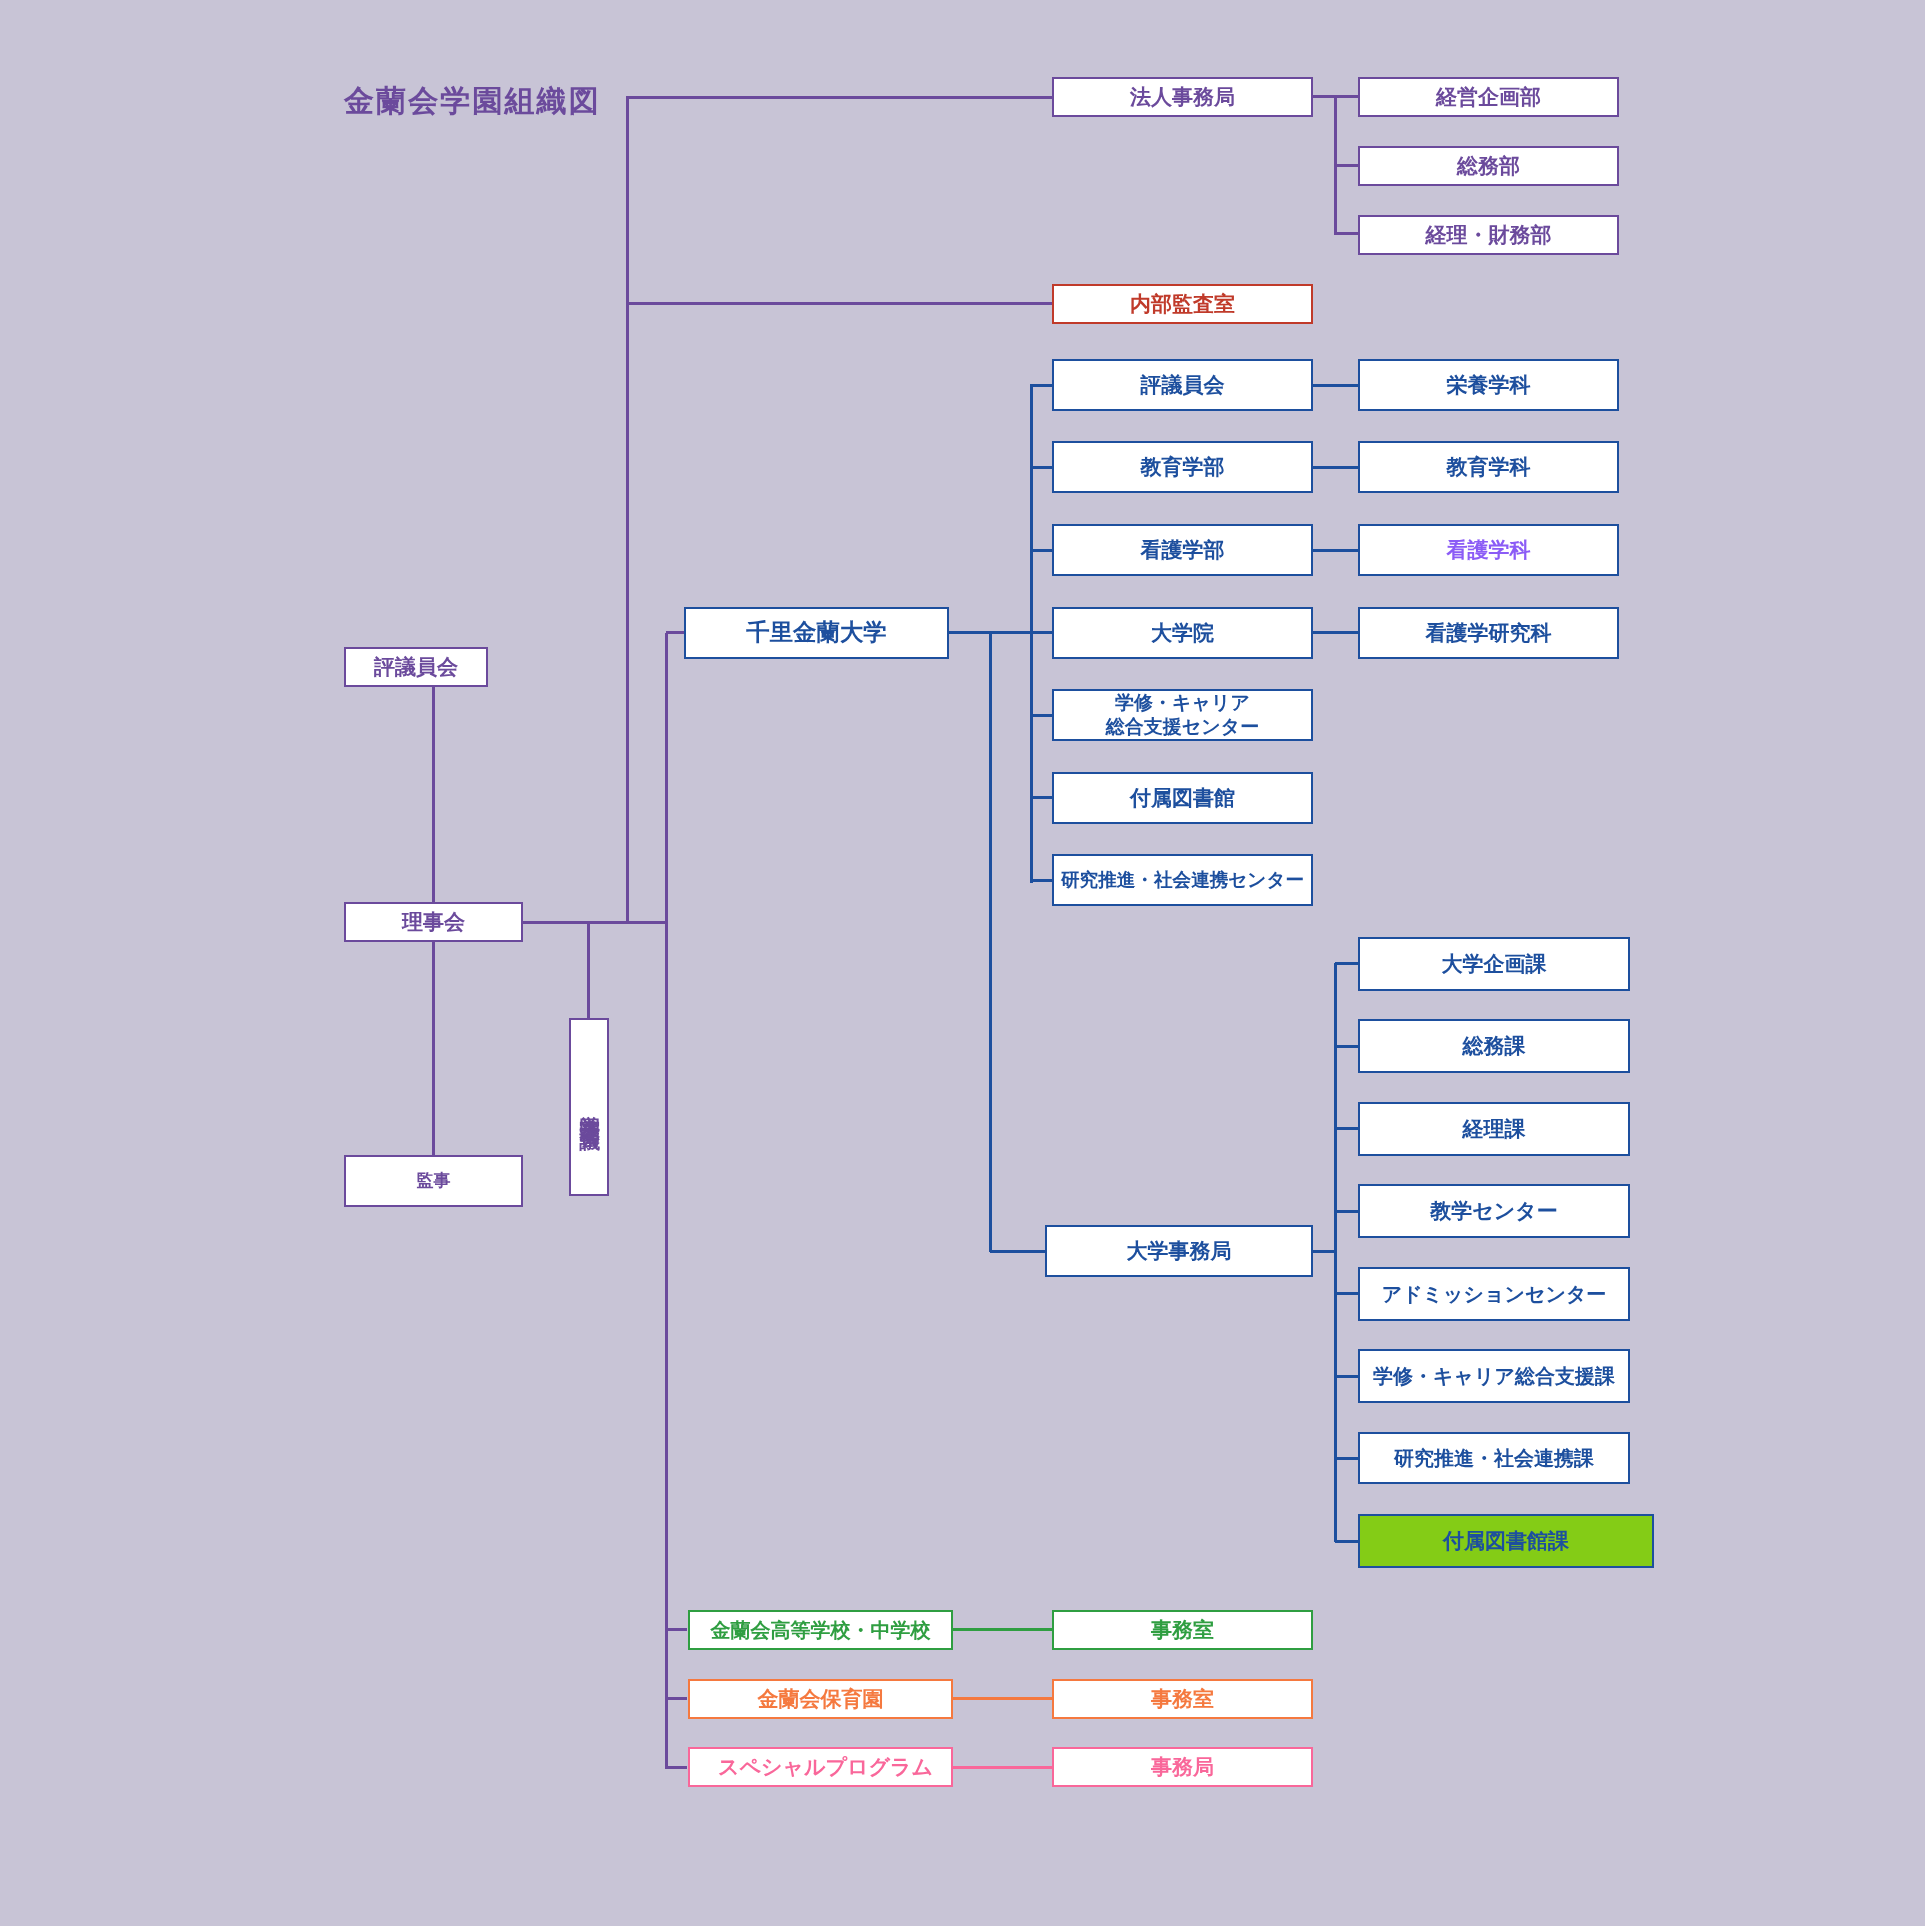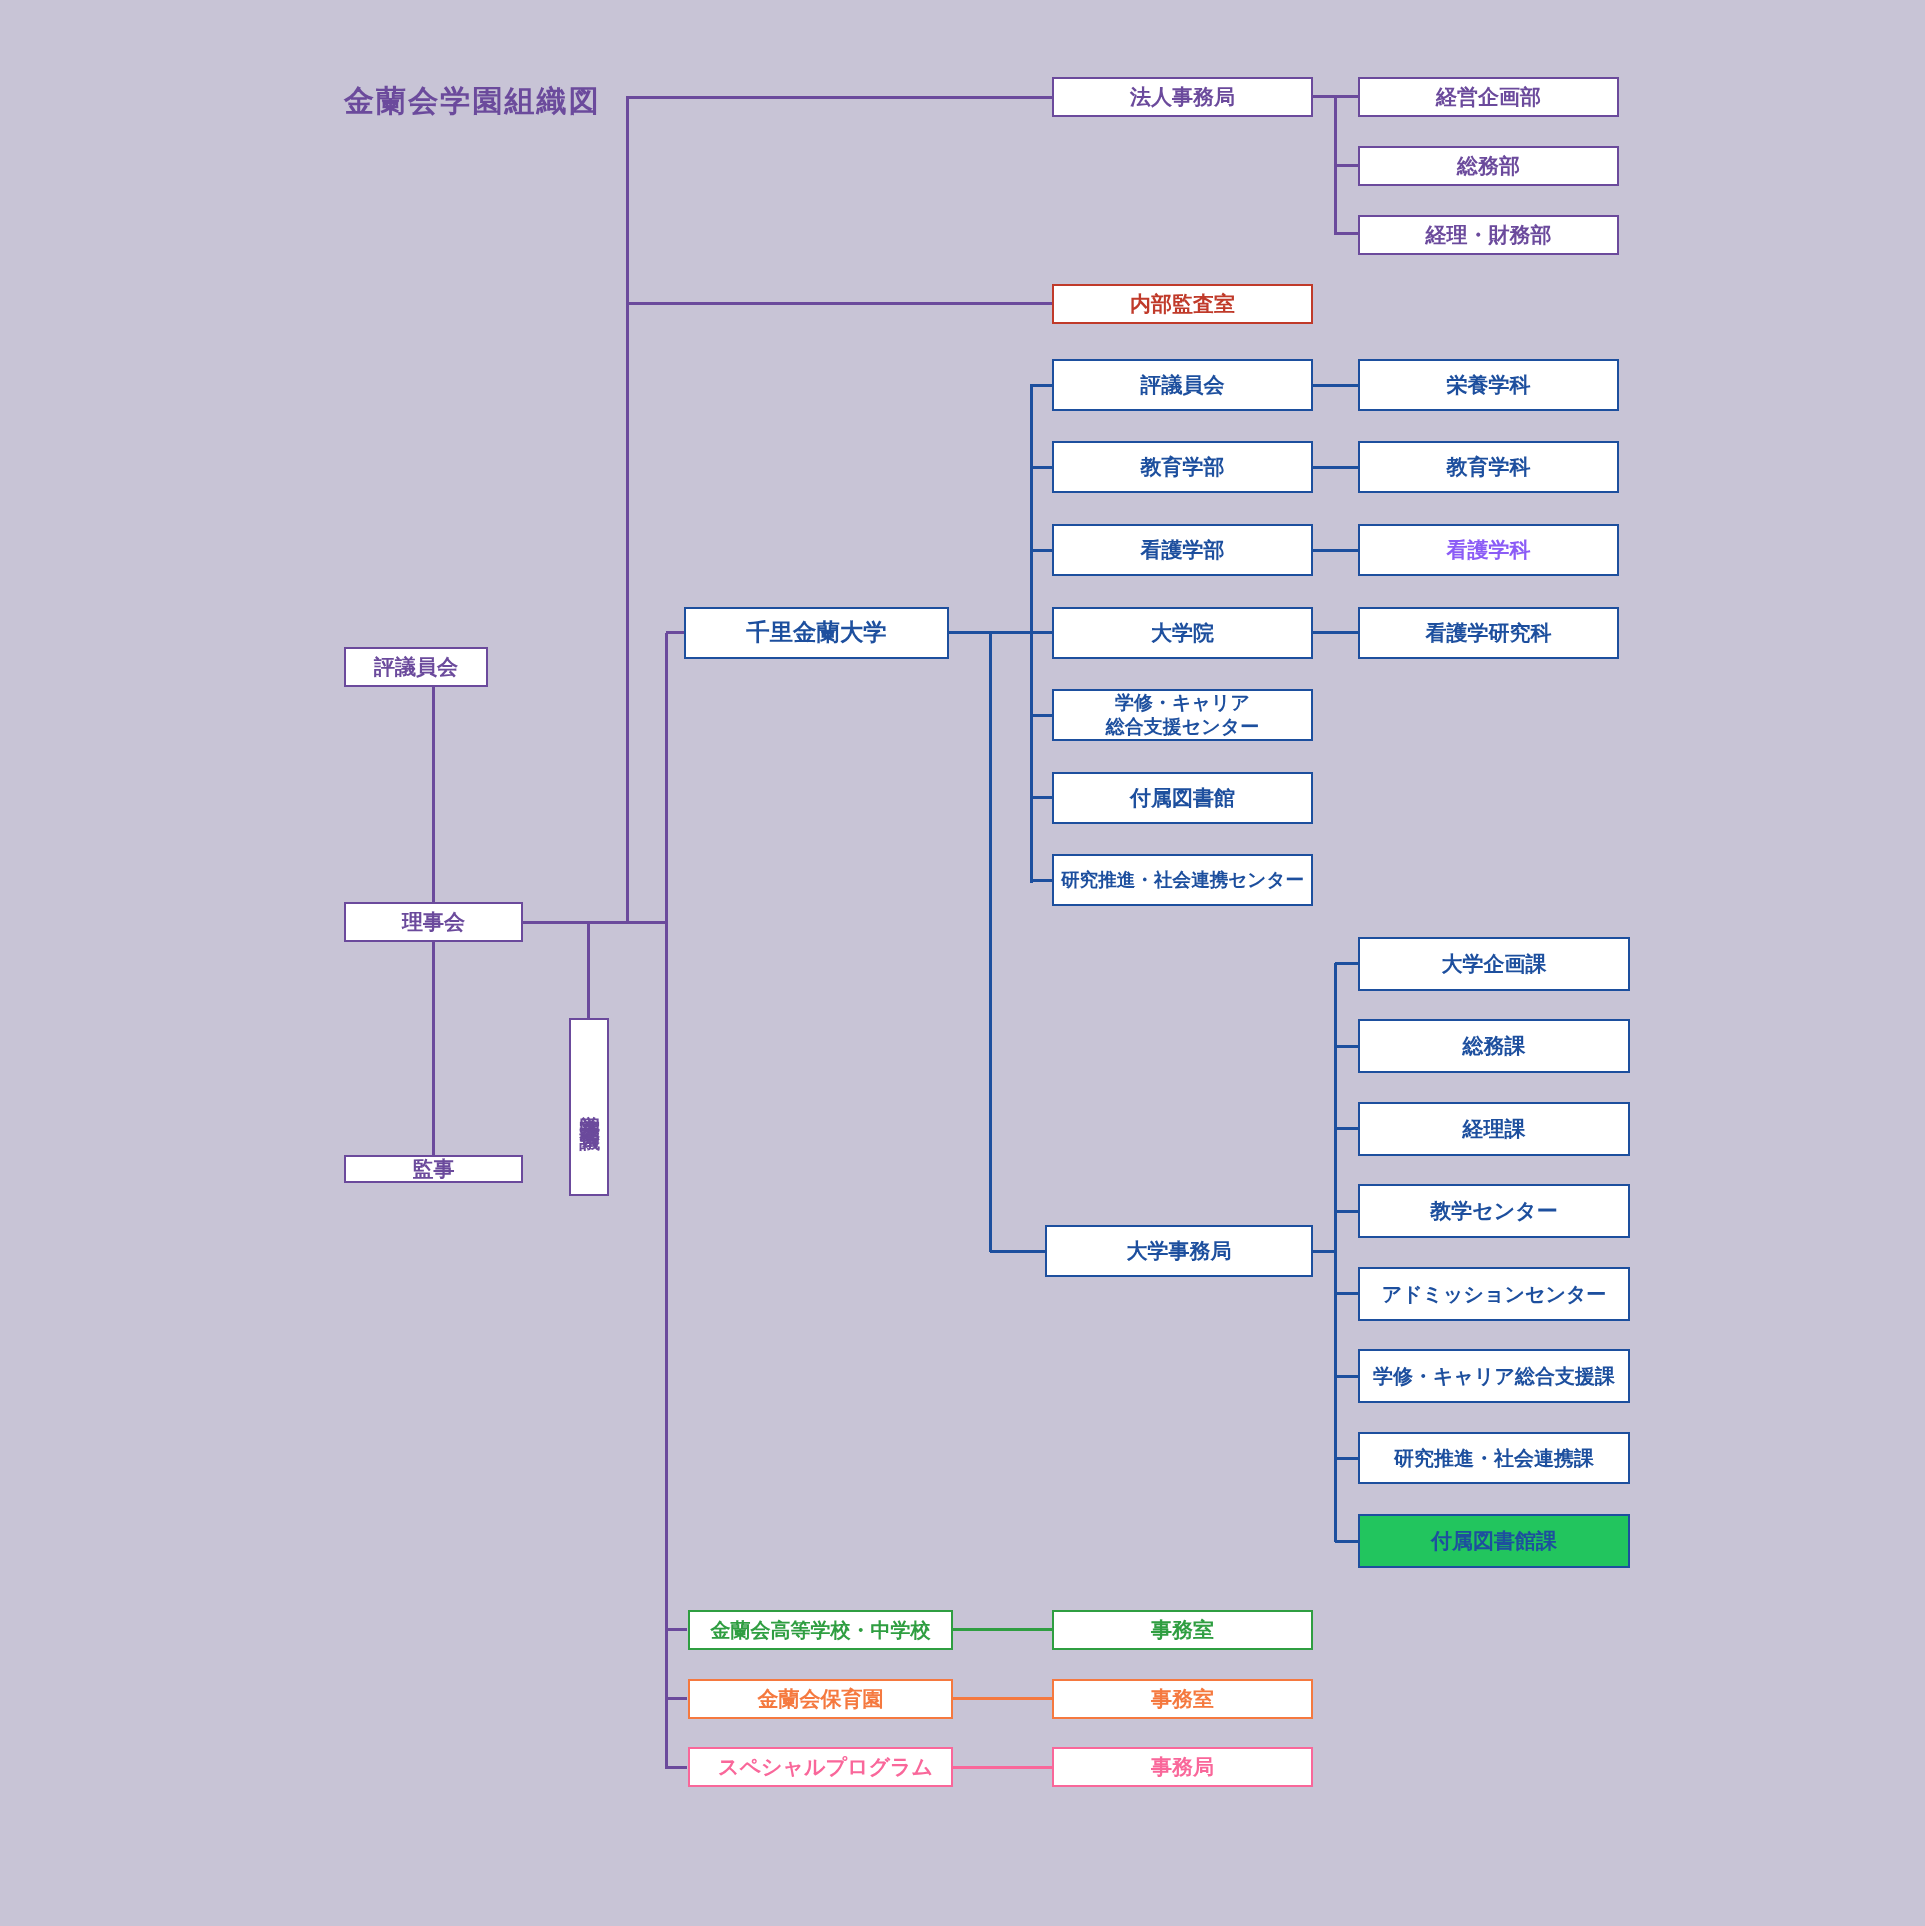--- a/index.html
+++ b/index.html
@@ -83,21 +83,21 @@
       <div class="edge" style="left: 1335px; top: 1375px; width: 23px; height: 2.8px; background: rgb(29, 79, 158);"></div>
       <div class="edge" style="left: 1335px; top: 1457px; width: 23px; height: 2.8px; background: rgb(29, 79, 158);"></div>
       <div class="edge" style="left: 1335px; top: 1540px; width: 23px; height: 2.8px; background: rgb(29, 79, 158);"></div>
       <div class="edge" style="left: 952px; top: 1628px; width: 100px; height: 2.8px; background: rgb(47, 158, 65);"></div>
       <div class="edge" style="left: 952px; top: 1697px; width: 100px; height: 2.8px; background: rgb(245, 121, 63);"></div>
       <div class="edge" style="left: 952px; top: 1766px; width: 100px; height: 2.8px; background: rgb(249, 103, 154);"></div>
     </div>
   <div id="nodes-layer">
       <div class="node" style="left: 344px; top: 647px; width: 144px; height: 40px; border: 2.8px solid rgb(107, 74, 156); color: rgb(107, 74, 156); font-size: 21px; background: rgb(255, 255, 255);">評議員会</div>
       <div class="node" style="left: 344px; top: 902px; width: 179px; height: 40px; border: 2.8px solid rgb(107, 74, 156); color: rgb(107, 74, 156); font-size: 21px; background: rgb(255, 255, 255);">理事会</div>
-      <div class="node" style="left: 344px; top: 1155px; width: 179px; height: 28px; border: 2.8px solid rgb(107, 74, 156); color: rgb(107, 74, 156); font-size: 21px; background: rgb(255, 255, 255);">監事</div>
+      <div class="node" style="left: 344px; top: 1155px; width: 179px; height: 52px; border: 2.8px solid rgb(107, 74, 156); color: rgb(107, 74, 156); font-size: 17px; background: rgb(255, 255, 255);">監事</div>
       <div class="node vertical" style="left: 569px; top: 1018px; width: 40px; height: 178px; border: 2.8px solid rgb(107, 74, 156); color: rgb(107, 74, 156); font-size: 20.6px; background: rgb(255, 255, 255);">学園運営会議</div>
       <div class="node" style="left: 1052px; top: 77px; width: 261px; height: 40px; border: 2.8px solid rgb(107, 74, 156); color: rgb(107, 74, 156); font-size: 21px; background: rgb(255, 255, 255);">法人事務局</div>
       <div class="node" style="left: 1358px; top: 77px; width: 261px; height: 40px; border: 2.8px solid rgb(107, 74, 156); color: rgb(107, 74, 156); font-size: 21px; background: rgb(255, 255, 255);">経営企画部</div>
       <div class="node" style="left: 1358px; top: 146px; width: 261px; height: 40px; border: 2.8px solid rgb(107, 74, 156); color: rgb(107, 74, 156); font-size: 21px; background: rgb(255, 255, 255);">総務部</div>
       <div class="node" style="left: 1358px; top: 215px; width: 261px; height: 40px; border: 2.8px solid rgb(107, 74, 156); color: rgb(107, 74, 156); font-size: 21px; background: rgb(255, 255, 255);">経理・財務部</div>
       <div class="node" style="left: 1052px; top: 284px; width: 261px; height: 40px; border: 2.8px solid rgb(192, 58, 42); color: rgb(192, 58, 42); font-size: 21px; background: rgb(255, 255, 255);">内部監査室</div>
       <div class="node" style="left: 684px; top: 607px; width: 265px; height: 52px; border: 2.8px solid rgb(29, 79, 158); color: rgb(29, 79, 158); font-size: 23.4px; background: rgb(255, 255, 255);">千里金蘭大学</div>
       <div class="node" style="left: 1052px; top: 359px; width: 261px; height: 52px; border: 2.8px solid rgb(29, 79, 158); color: rgb(29, 79, 158); font-size: 21px; background: rgb(255, 255, 255);">評議員会</div>
       <div class="node" style="left: 1358px; top: 359px; width: 261px; height: 52px; border: 2.8px solid rgb(29, 79, 158); color: rgb(29, 79, 158); font-size: 21px; background: rgb(255, 255, 255);">栄養学科</div>
       <div class="node" style="left: 1052px; top: 441px; width: 261px; height: 52px; border: 2.8px solid rgb(29, 79, 158); color: rgb(29, 79, 158); font-size: 21px; background: rgb(255, 255, 255);">教育学部</div>
@@ -111,21 +111,21 @@
       <div class="node" style="left: 1052px; top: 772px; width: 261px; height: 52px; border: 2.8px solid rgb(29, 79, 158); color: rgb(29, 79, 158); font-size: 21px; background: rgb(255, 255, 255);">付属図書館</div>
       <div class="node" style="left: 1052px; top: 854px; width: 261px; height: 52px; border: 2.8px solid rgb(29, 79, 158); color: rgb(29, 79, 158); font-size: 18.6px; background: rgb(255, 255, 255);">研究推進・社会連携センター</div>
       <div class="node" style="left: 1045px; top: 1225px; width: 268px; height: 52px; border: 2.8px solid rgb(29, 79, 158); color: rgb(29, 79, 158); font-size: 21px; background: rgb(255, 255, 255);">大学事務局</div>
       <div class="node" style="left: 1358px; top: 937px; width: 272px; height: 54px; border: 2.8px solid rgb(29, 79, 158); color: rgb(29, 79, 158); font-size: 21px; background: rgb(255, 255, 255);">大学企画課</div>
       <div class="node" style="left: 1358px; top: 1019px; width: 272px; height: 54px; border: 2.8px solid rgb(29, 79, 158); color: rgb(29, 79, 158); font-size: 21px; background: rgb(255, 255, 255);">総務課</div>
       <div class="node" style="left: 1358px; top: 1102px; width: 272px; height: 54px; border: 2.8px solid rgb(29, 79, 158); color: rgb(29, 79, 158); font-size: 21px; background: rgb(255, 255, 255); text-align: right;">経理課</div>
       <div class="node" style="left: 1358px; top: 1184px; width: 272px; height: 54px; border: 2.8px solid rgb(29, 79, 158); color: rgb(29, 79, 158); font-size: 21px; background: rgb(255, 255, 255);">教学センター</div>
       <div class="node" style="left: 1358px; top: 1267px; width: 272px; height: 54px; border: 2.8px solid rgb(29, 79, 158); color: rgb(29, 79, 158); font-size: 20px; background: rgb(255, 255, 255);">アドミッションセンター</div>
       <div class="node" style="left: 1358px; top: 1349px; width: 272px; height: 54px; border: 2.8px solid rgb(29, 79, 158); color: rgb(29, 79, 158); font-size: 20px; background: rgb(255, 255, 255);">学修・キャリア総合支援課</div>
       <div class="node" style="left: 1358px; top: 1432px; width: 272px; height: 52px; border: 2.8px solid rgb(29, 79, 158); color: rgb(29, 79, 158); font-size: 20px; background: rgb(255, 255, 255);">研究推進・社会連携課</div>
-      <div class="node" style="left: 1358px; top: 1514px; width: 272px; height: 54px; border: 2.8px solid rgb(29, 79, 158); color: rgb(29, 79, 158); font-size: 21px; background: #22c55e;">付属図書館課</div>
+      <div class="node" style="left: 1358px; top: 1514px; width: 296px; height: 54px; border: 2.8px solid rgb(29, 79, 158); color: rgb(29, 79, 158); font-size: 21px; background: #84cc16;">付属図書館課</div>
       <div class="node" style="left: 688px; top: 1610px; width: 265px; height: 40px; border: 2.8px solid rgb(47, 158, 65); color: rgb(47, 158, 65); font-size: 20px; background: rgb(255, 255, 255);">金蘭会高等学校・中学校</div>
       <div class="node" style="left: 1052px; top: 1610px; width: 261px; height: 40px; border: 2.8px solid rgb(47, 158, 65); color: rgb(47, 158, 65); font-size: 21px; background: rgb(255, 255, 255);">事務室</div>
       <div class="node" style="left: 688px; top: 1679px; width: 265px; height: 40px; border: 2.8px solid rgb(245, 121, 63); color: rgb(245, 121, 63); font-size: 21px; background: rgb(255, 255, 255);">金蘭会保育園</div>
       <div class="node" style="left: 1052px; top: 1679px; width: 261px; height: 40px; border: 2.8px solid rgb(245, 121, 63); color: rgb(245, 121, 63); font-size: 21px; background: rgb(255, 255, 255);">事務室</div>
       <div class="node" style="left: 688px; top: 1747px; width: 265px; height: 40px; border: 2.8px solid rgb(249, 103, 154); color: rgb(249, 103, 154); font-size: 21px; background: rgb(255, 255, 255); padding-left: 10px;">スペシャルプログラム</div>
       <div class="node" style="left: 1052px; top: 1747px; width: 261px; height: 40px; border: 2.8px solid rgb(249, 103, 154); color: rgb(249, 103, 154); font-size: 21px; background: rgb(255, 255, 255);">事務局</div>
     </div>
 </div>
 
 

